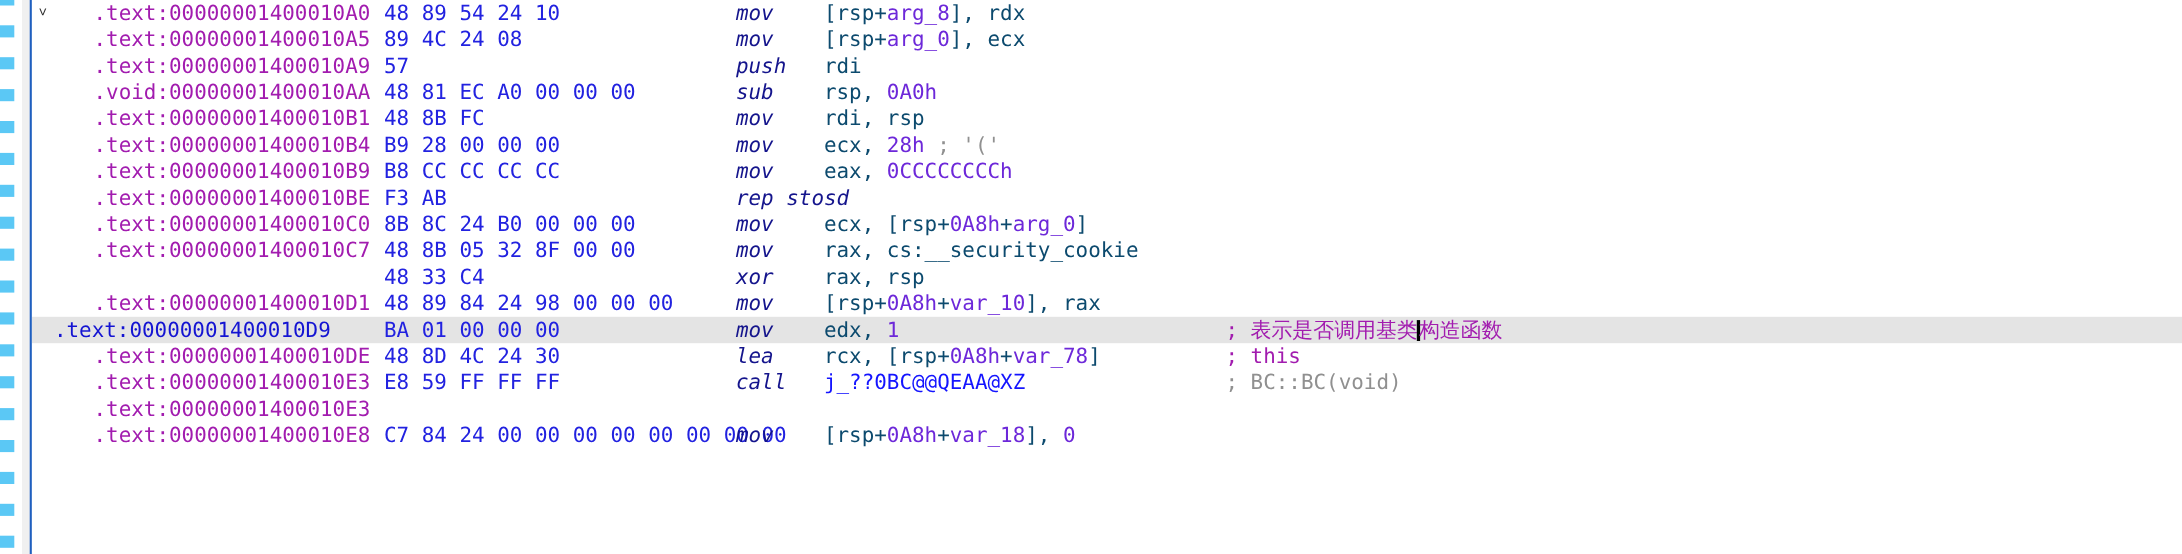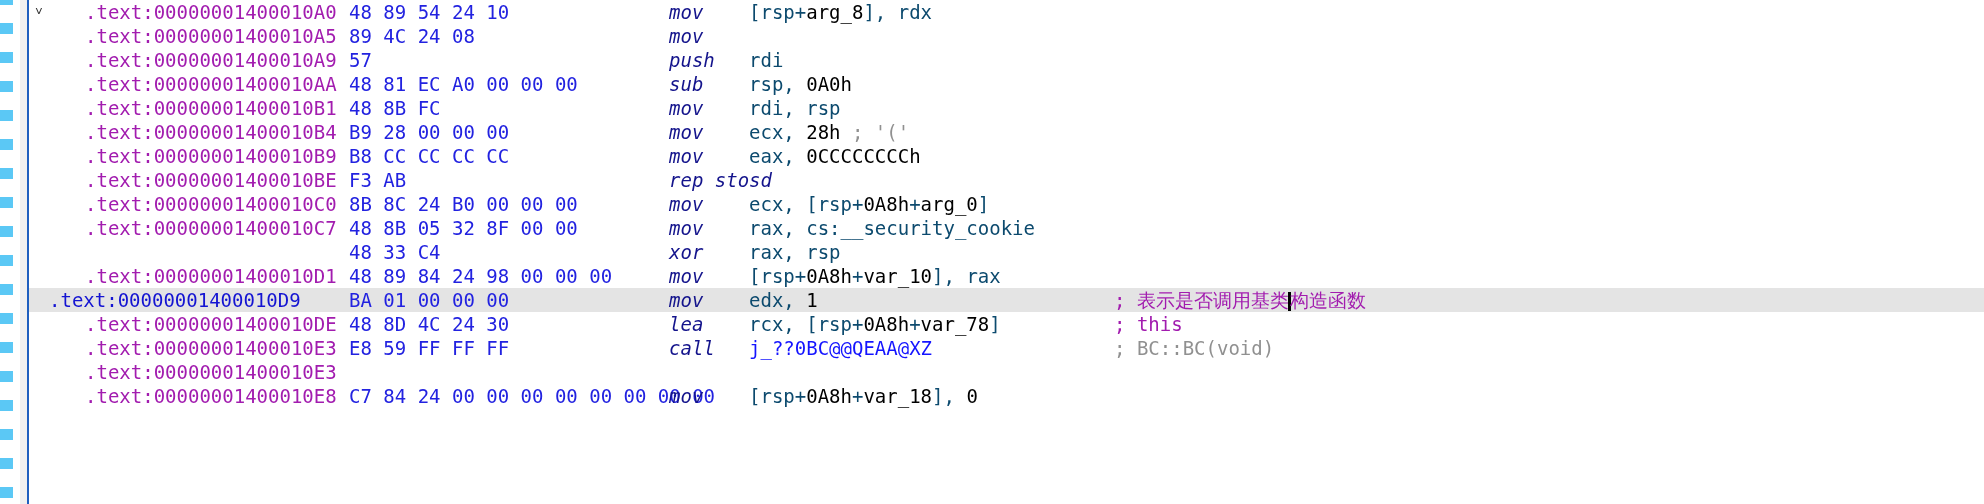--- a/index.html
+++ b/index.html
@@ -99,21 +99,21 @@
   .c-mnem   { position: absolute; left: 640px; }
   .c-ops    { position: absolute; left: 720px; }
   .c-cmt    { position: absolute; left: 1085px; }
 
   
   .t-addr   { color: #a21caf; margin-left: 36px; }
   .t-addr-s { color: #1414d2; }            
   .t-bytes  { color: #2222e0; }
   .t-mnem   { color: #14148c; font-style: italic; }
   .t-op     { color: #0c4a6e; }
-  .t-num    { color: #000000; }            
+  .t-num    { color: #6d28d9; }            
   .t-name   { color: #1414ff; }            
   .t-cmt    { color: #909090; }            
   .t-cmt-u  { color: #a21caf; }            
 
   
   .caret {
     display: inline-block;
     width: 3px;
     height: 19px;
     background: #000000;
@@ -145,23 +145,23 @@
       <div class="nav-mark" style="top: 429px; background: rgb(91, 200, 245);"></div>
       <div class="nav-mark" style="top: 458px; background: rgb(91, 200, 245);"></div>
       <div class="nav-mark" style="top: 487px; background: rgb(91, 200, 245);"></div>
     </div>
 
   <div class="gutter"></div>
   <div class="gutter-line"></div>
 
   <div class="code" id="listing">
       <div class="row"><span class="chev">˅</span><span class="c-addr t-addr">.text:00000001400010A0</span><span class="c-bytes t-bytes">48 89 54 24 10</span><span class="c-mnem t-mnem">mov</span><span class="c-ops"><span class="t-op">[rsp+</span><span class="t-num">arg_8</span><span class="t-op">], rdx</span></span></div>
-      <div class="row"><span class="c-addr t-addr">.text:00000001400010A5</span><span class="c-bytes t-bytes">89 4C 24 08</span><span class="c-mnem t-mnem">mov</span></div>
+      <div class="row"><span class="c-addr t-addr">.text:00000001400010A5</span><span class="c-bytes t-bytes">89 4C 24 08</span><span class="c-mnem t-mnem">mov</span><span class="c-ops"><span class="t-op">[rsp+</span><span class="t-num">arg_0</span><span class="t-op">], ecx</span></span></div>
       <div class="row"><span class="c-addr t-addr">.text:00000001400010A9</span><span class="c-bytes t-bytes">57</span><span class="c-mnem t-mnem">push</span><span class="c-ops"><span class="t-op">rdi</span></span></div>
-      <div class="row"><span class="c-addr t-addr">.text:00000001400010AA</span><span class="c-bytes t-bytes">48 81 EC A0 00 00 00</span><span class="c-mnem t-mnem">sub</span><span class="c-ops"><span class="t-op">rsp, </span><span class="t-num">0A0h</span></span></div>
+      <div class="row"><span class="c-addr t-addr">.void:00000001400010AA</span><span class="c-bytes t-bytes">48 81 EC A0 00 00 00</span><span class="c-mnem t-mnem">sub</span><span class="c-ops"><span class="t-op">rsp, </span><span class="t-num">0A0h</span></span></div>
       <div class="row"><span class="c-addr t-addr">.text:00000001400010B1</span><span class="c-bytes t-bytes">48 8B FC</span><span class="c-mnem t-mnem">mov</span><span class="c-ops"><span class="t-op">rdi, rsp</span></span></div>
       <div class="row"><span class="c-addr t-addr">.text:00000001400010B4</span><span class="c-bytes t-bytes">B9 28 00 00 00</span><span class="c-mnem t-mnem">mov</span><span class="c-ops"><span class="t-op">ecx, </span><span class="t-num">28h</span><span class="t-cmt"> ; '('</span></span></div>
       <div class="row"><span class="c-addr t-addr">.text:00000001400010B9</span><span class="c-bytes t-bytes">B8 CC CC CC CC</span><span class="c-mnem t-mnem">mov</span><span class="c-ops"><span class="t-op">eax, </span><span class="t-num">0CCCCCCCCh</span></span></div>
       <div class="row"><span class="c-addr t-addr">.text:00000001400010BE</span><span class="c-bytes t-bytes">F3 AB</span><span class="c-mnem t-mnem">rep stosd</span></div>
       <div class="row"><span class="c-addr t-addr">.text:00000001400010C0</span><span class="c-bytes t-bytes">8B 8C 24 B0 00 00 00</span><span class="c-mnem t-mnem">mov</span><span class="c-ops"><span class="t-op">ecx, [rsp+</span><span class="t-num">0A8h</span><span class="t-op">+</span><span class="t-num">arg_0</span><span class="t-op">]</span></span></div>
       <div class="row"><span class="c-addr t-addr">.text:00000001400010C7</span><span class="c-bytes t-bytes">48 8B 05 32 8F 00 00</span><span class="c-mnem t-mnem">mov</span><span class="c-ops"><span class="t-op">rax, cs:</span><span class="t-op">__security_cookie</span></span></div>
       <div class="row"><span class="c-bytes t-bytes">48 33 C4</span><span class="c-mnem t-mnem">xor</span><span class="c-ops"><span class="t-op">rax, rsp</span></span></div>
       <div class="row"><span class="c-addr t-addr">.text:00000001400010D1</span><span class="c-bytes t-bytes">48 89 84 24 98 00 00 00</span><span class="c-mnem t-mnem">mov</span><span class="c-ops"><span class="t-op">[rsp+</span><span class="t-num">0A8h</span><span class="t-op">+</span><span class="t-num">var_10</span><span class="t-op">], rax</span></span></div>
       <div class="row highlight"><span class="c-addr t-addr-s">.text:00000001400010D9</span><span class="c-bytes t-bytes">BA 01 00 00 00</span><span class="c-mnem t-mnem">mov</span><span class="c-ops"><span class="t-op">edx, </span><span class="t-num">1</span></span><span class="c-cmt t-cmt-u"><span>; 表示是否调用基类</span><span class="caret"></span><span>构造函数</span></span></div>
       <div class="row"><span class="c-addr t-addr">.text:00000001400010DE</span><span class="c-bytes t-bytes">48 8D 4C 24 30</span><span class="c-mnem t-mnem">lea</span><span class="c-ops"><span class="t-op">rcx, [rsp+</span><span class="t-num">0A8h</span><span class="t-op">+</span><span class="t-num">var_78</span><span class="t-op">]</span></span><span class="c-cmt t-cmt-u">; this</span></div>

